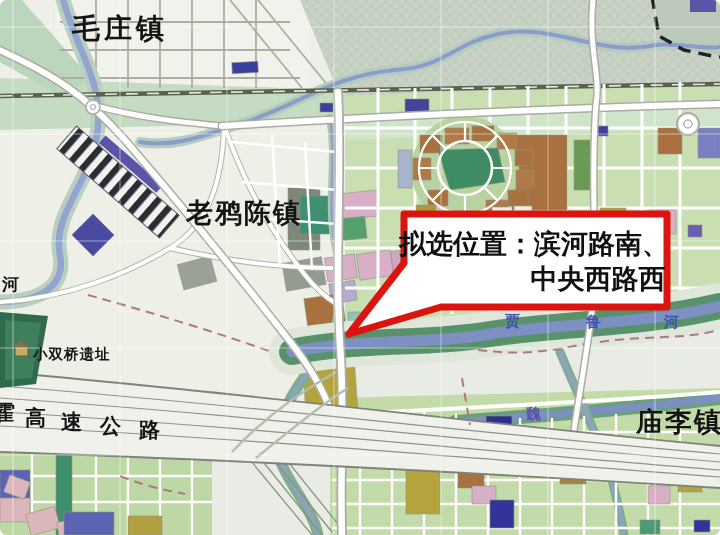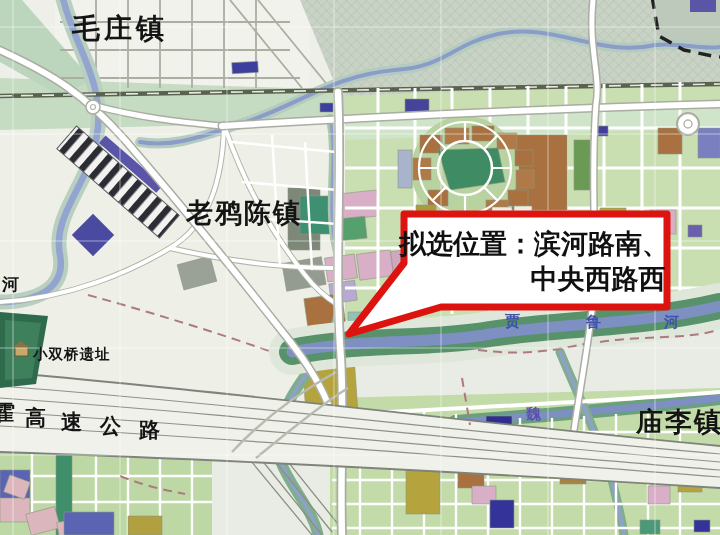--- a/index.html
+++ b/index.html
@@ -1,17 +1,17 @@
 <!DOCTYPE html>
 <html><head>
 <meta charset="utf-8">
 <style>
   html,body{margin:0;padding:0;background:#fff;}
   .canvas{position:relative;width:720px;height:535px;overflow:hidden;background:#e8ebe3;
-          font-family:"Liberation Sans","DejaVu Sans",sans-serif;}
+          font-family:"Liberation Sans","DejaVu Sans",sans-serif;border-radius:7px;}
   svg{display:block;}
   text{font-family:"Liberation Sans","DejaVu Sans",sans-serif;}
   .town-label{font-weight:bold;fill:#141414;}
   .small-label{font-weight:bold;fill:#141414;}
   .river-label{font-weight:bold;fill:#3f51a8;}
   .wei-label{font-weight:bold;fill:#5b50b0;}
   .callout-text{font-family:"Liberation Serif","DejaVu Serif",serif;font-weight:bold;fill:#101010;}
 </style>
 </head>
 <body>

